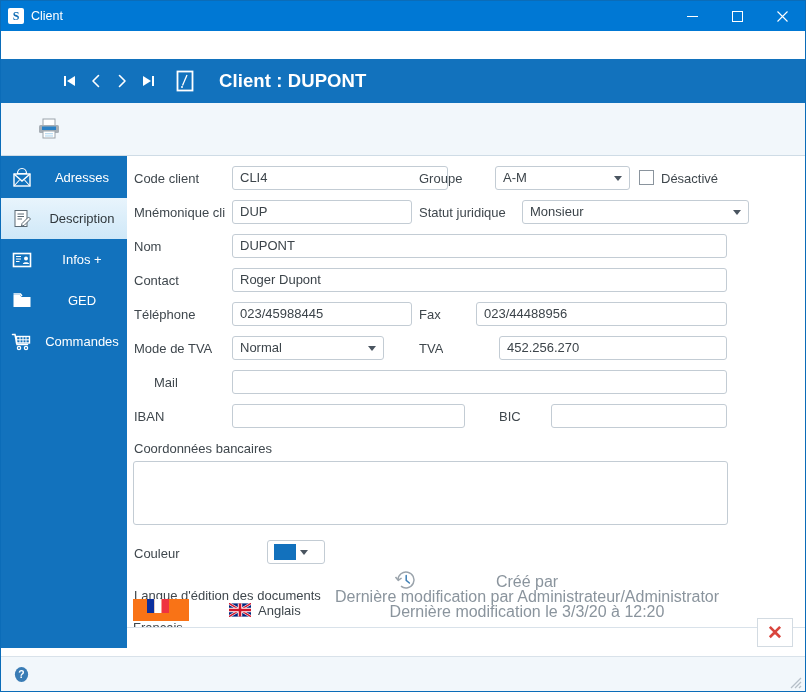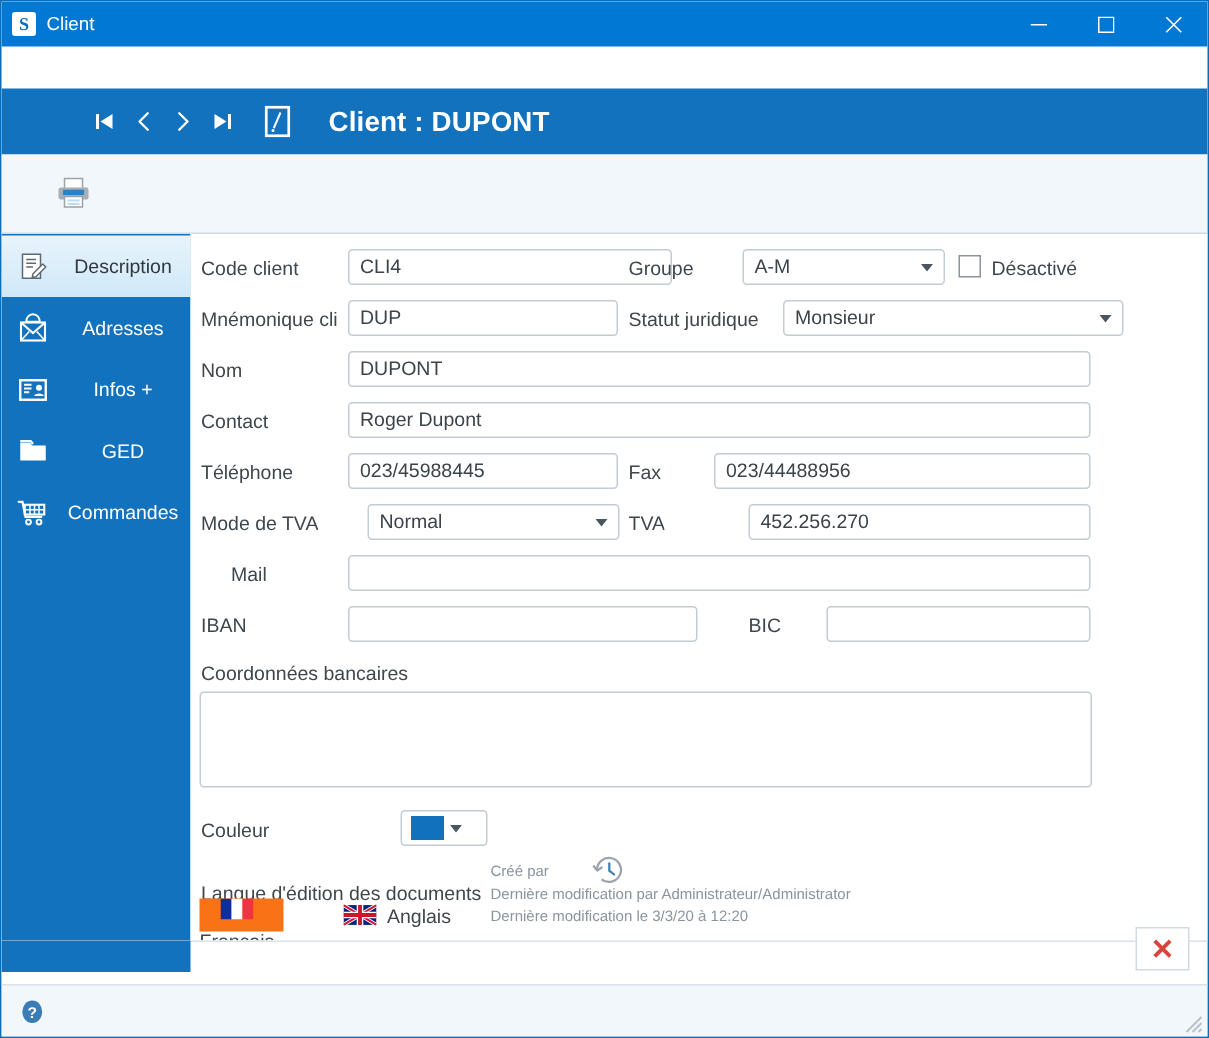--- a/index.html
+++ b/index.html
@@ -259,23 +259,23 @@
     height: 22px;
     padding: 0 6px 0 0;
     color: #3f474d;
     font-size: 13px;
   }
   .lang-opt.selected { background: #f97316; flex-direction: column; }
   .flag { width: 22px; height: 14px; flex: 0 0 auto; display:block; }
 
   .meta {
     position: absolute;
-    text-align: left;
+    text-align: center;
     color: #8a949d;
-    font-size: 10px;
+    font-size: 16px;
     line-height: 15px;
   }
   .hist-ico { position: absolute; }
 
   
   .footer-top {
     height: 28px;
     background: #ffffff;
     border-top: 1px solid #d9e2ea;
     position: relative;
@@ -394,41 +394,41 @@
         <rect x="9" y="16" width="8" height="1.3" fill="#bcdcf1"></rect>
         <rect x="9" y="18.3" width="8" height="1.3" fill="#bcdcf1"></rect>
       </svg>
     </div>
   </div>
 
   <div class="body">
 
     <div class="sidebar">
 
-      <div class="side-item active">
-        <span class="side-ico">
-          <svg width="22" height="22" viewBox="0 0 22 22">
-            <rect x="4" y="2.5" width="12" height="16" fill="#ffffff" stroke="#5c6a74" stroke-width="1"></rect>
-            <path d="M6.5 6 H13 M6.5 8.5 H13 M6.5 11 H11" stroke="#5c6a74" stroke-width="1"></path>
-            <path d="M17.5 9 L19.5 11 L13 17.5 L10.5 18 L11 15.5 Z" fill="#ffffff" stroke="#5c6a74" stroke-width="1" stroke-linejoin="round"></path>
-          </svg>
-        </span>
-        <span class="side-label">Description</span>
-      </div>
-
       <div class="side-item">
         <span class="side-ico">
           <svg width="22" height="22" viewBox="0 0 22 22">
             <path d="M11 1.5 C8 1.5 6.5 4 6.5 6.5 L15.5 6.5 C15.5 4 14 1.5 11 1.5 Z" fill="none" stroke="#ffffff" stroke-width="1.2"></path>
             <rect x="3" y="7" width="16" height="12" fill="none" stroke="#ffffff" stroke-width="1.4"></rect>
             <path d="M3 7 L11 14 L19 7" fill="none" stroke="#ffffff" stroke-width="1.4"></path>
             <path d="M3 19 L8.5 13 M19 19 L13.5 13" fill="none" stroke="#ffffff" stroke-width="1.1"></path>
           </svg>
         </span>
         <span class="side-label">Adresses</span>
+      </div>
+
+      <div class="side-item active">
+        <span class="side-ico">
+          <svg width="22" height="22" viewBox="0 0 22 22">
+            <rect x="4" y="2.5" width="12" height="16" fill="#ffffff" stroke="#5c6a74" stroke-width="1"></rect>
+            <path d="M6.5 6 H13 M6.5 8.5 H13 M6.5 11 H11" stroke="#5c6a74" stroke-width="1"></path>
+            <path d="M17.5 9 L19.5 11 L13 17.5 L10.5 18 L11 15.5 Z" fill="#ffffff" stroke="#5c6a74" stroke-width="1" stroke-linejoin="round"></path>
+          </svg>
+        </span>
+        <span class="side-label">Description</span>
       </div>
 
       <div class="side-item">
         <span class="side-ico">
           <svg width="22" height="22" viewBox="0 0 22 22">
             <rect x="2.5" y="4.5" width="17" height="13" fill="none" stroke="#ffffff" stroke-width="1.6"></rect>
             <path d="M5 7.5 H10 M5 10 H10 M5 12.5 H8.5" stroke="#ffffff" stroke-width="1.2"></path>
             <circle cx="15" cy="9.5" r="2" fill="#ffffff"></circle>
             <path d="M11.8 15 C11.8 12.7 18.2 12.7 18.2 15 Z" fill="#ffffff"></path>
           </svg>
@@ -487,21 +487,21 @@
 
       <div class="lbl" style="left:7px; top:117px;">Contact</div>
       <div class="fld" style="left:105px; top:112px; width:495px;">Roger Dupont</div>
 
       <div class="lbl" style="left:7px; top:151px;">Téléphone</div>
       <div class="fld" style="left:105px; top:146px; width:180px;">023/45988445</div>
       <div class="lbl" style="left:292px; top:151px;">Fax</div>
       <div class="fld" style="left:349px; top:146px; width:251px;">023/44488956</div>
 
       <div class="lbl" style="left:7px; top:185px;">Mode de TVA</div>
-      <div class="sel" style="left:118px; top:180px; width:168px;">
+      <div class="sel" style="left:105px; top:180px; width:152px;">
         <span class="selval">Normal</span>
         <span class="caret"></span>
       </div>
       <div class="lbl" style="left:292px; top:185px;">TVA</div>
       <div class="fld" style="left:372px; top:180px; width:228px;">452.256.270</div>
 
       <div class="lbl" style="left:7px; top:219px;margin-left:20px;">Mail</div>
       <div class="fld" style="left:105px; top:214px; width:495px;"></div>
 
       <div class="lbl" style="left:7px; top:253px;">IBAN</div>

